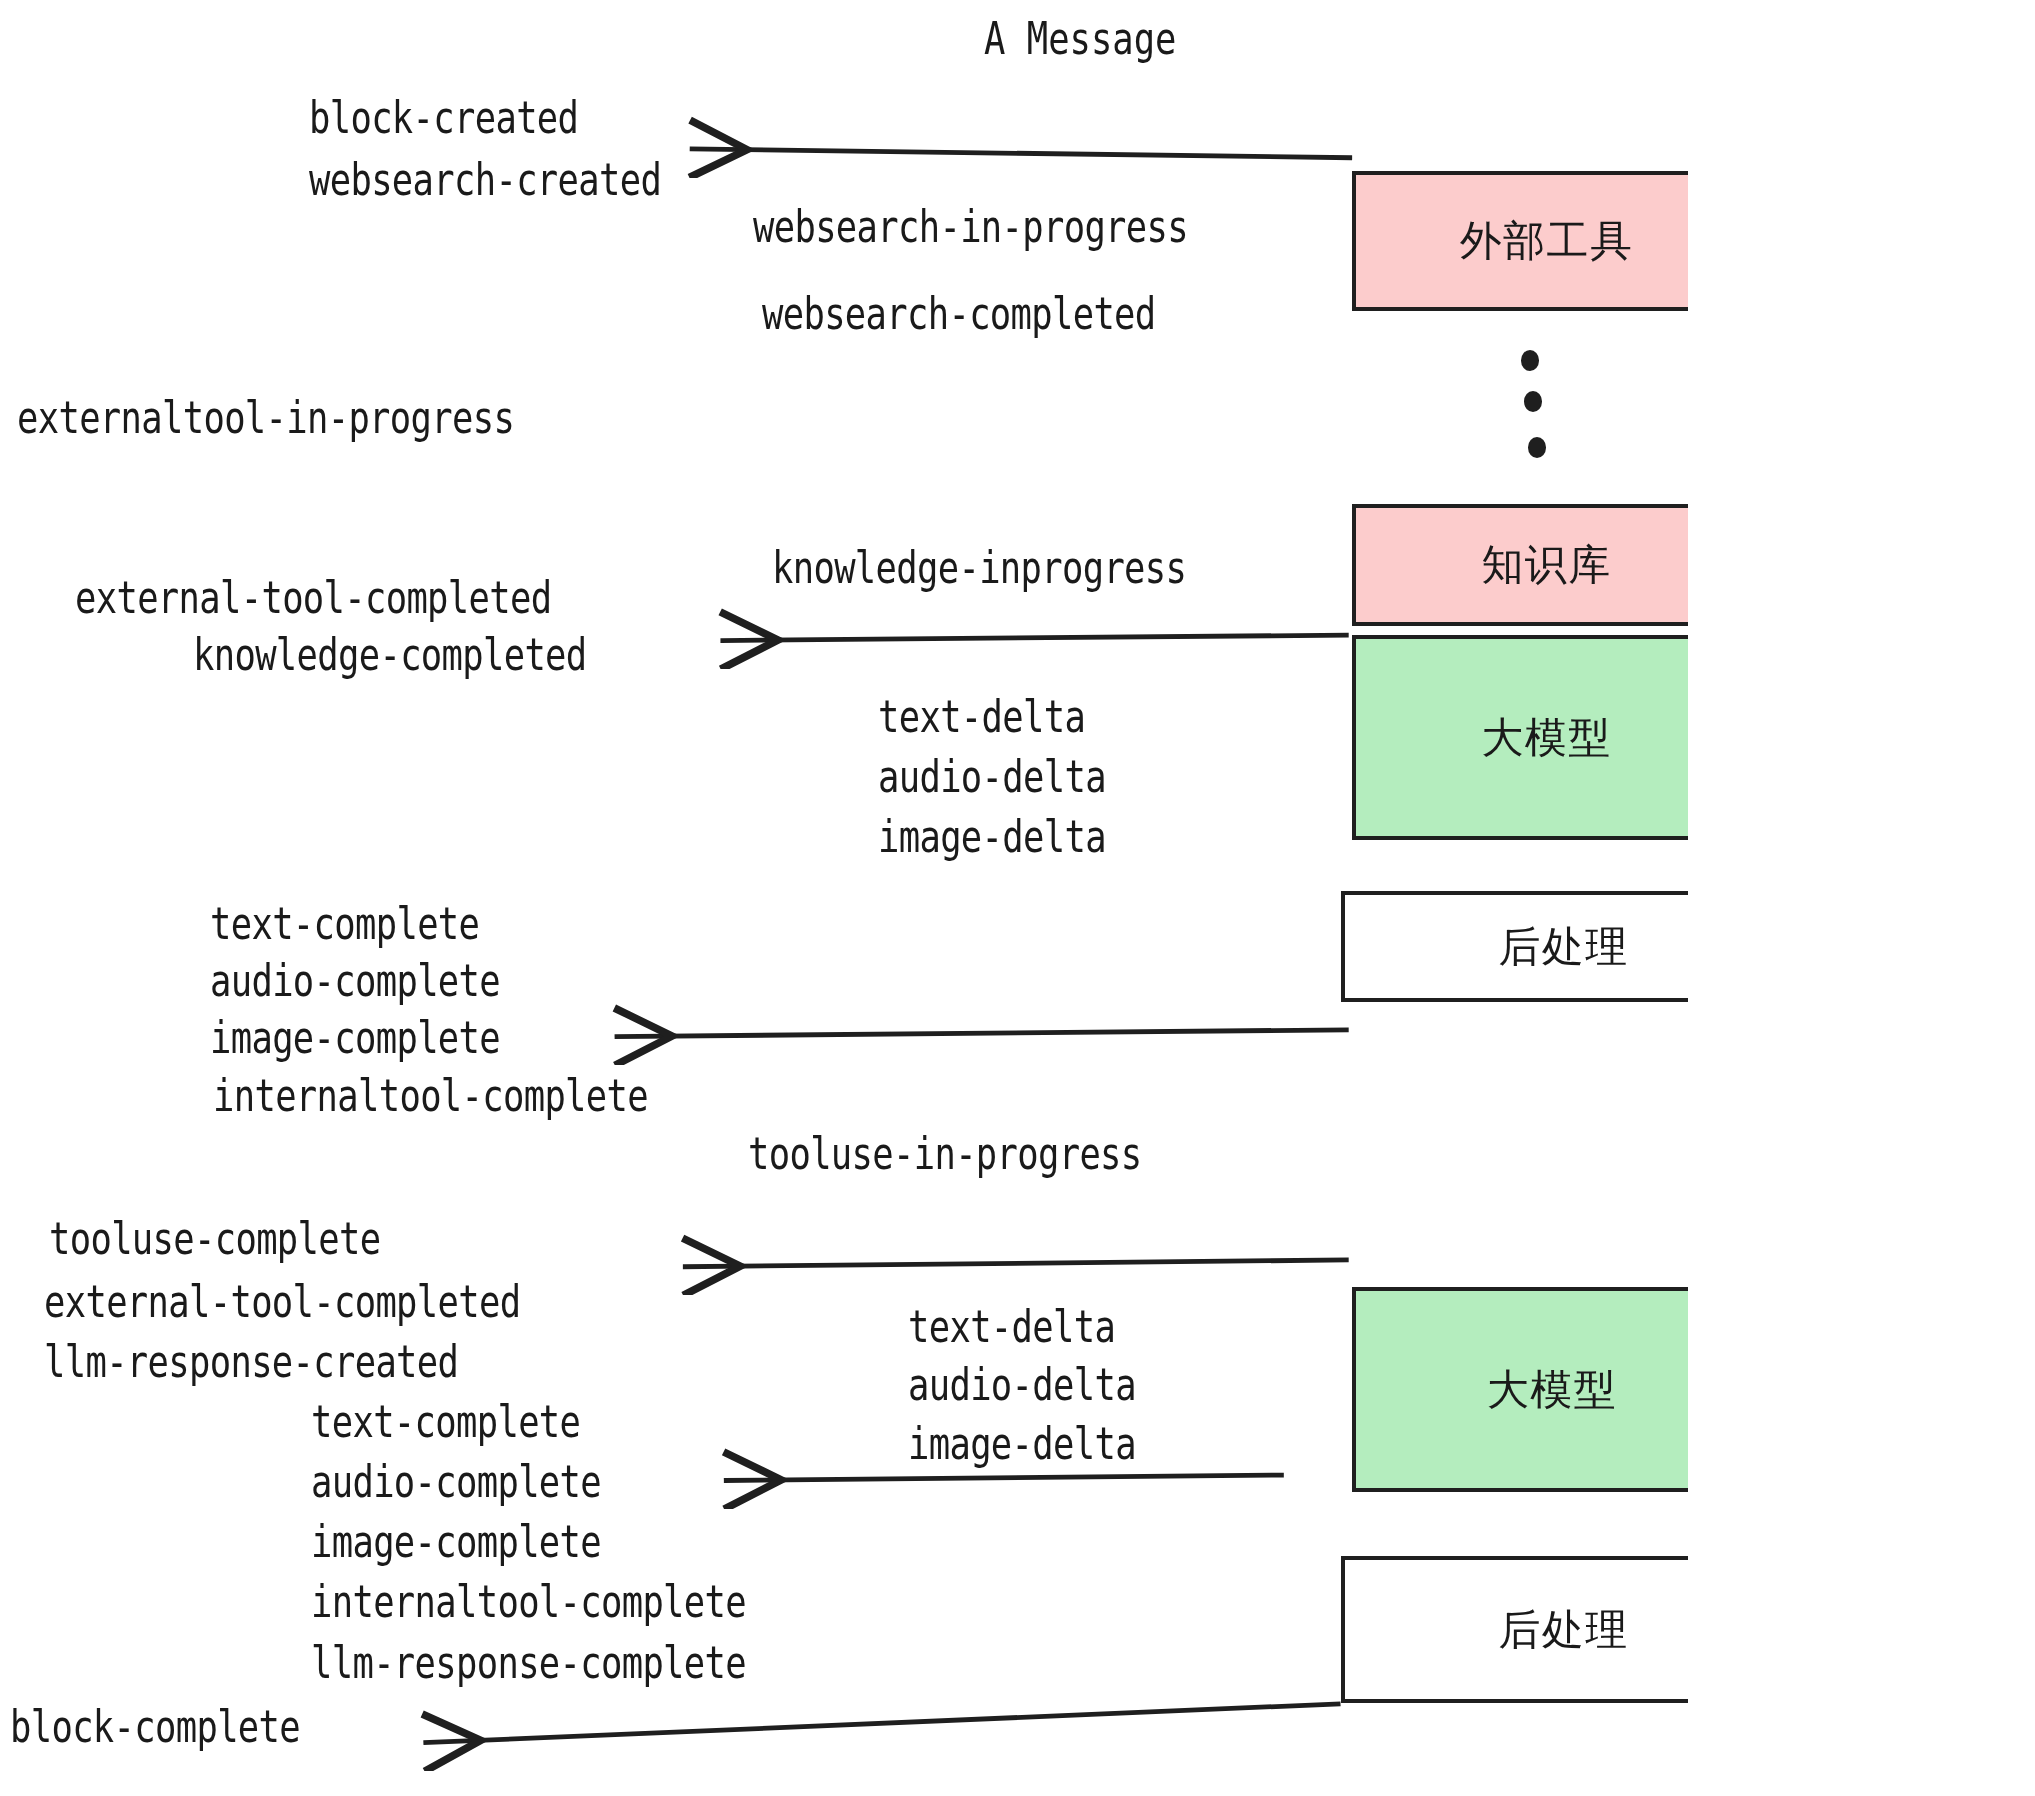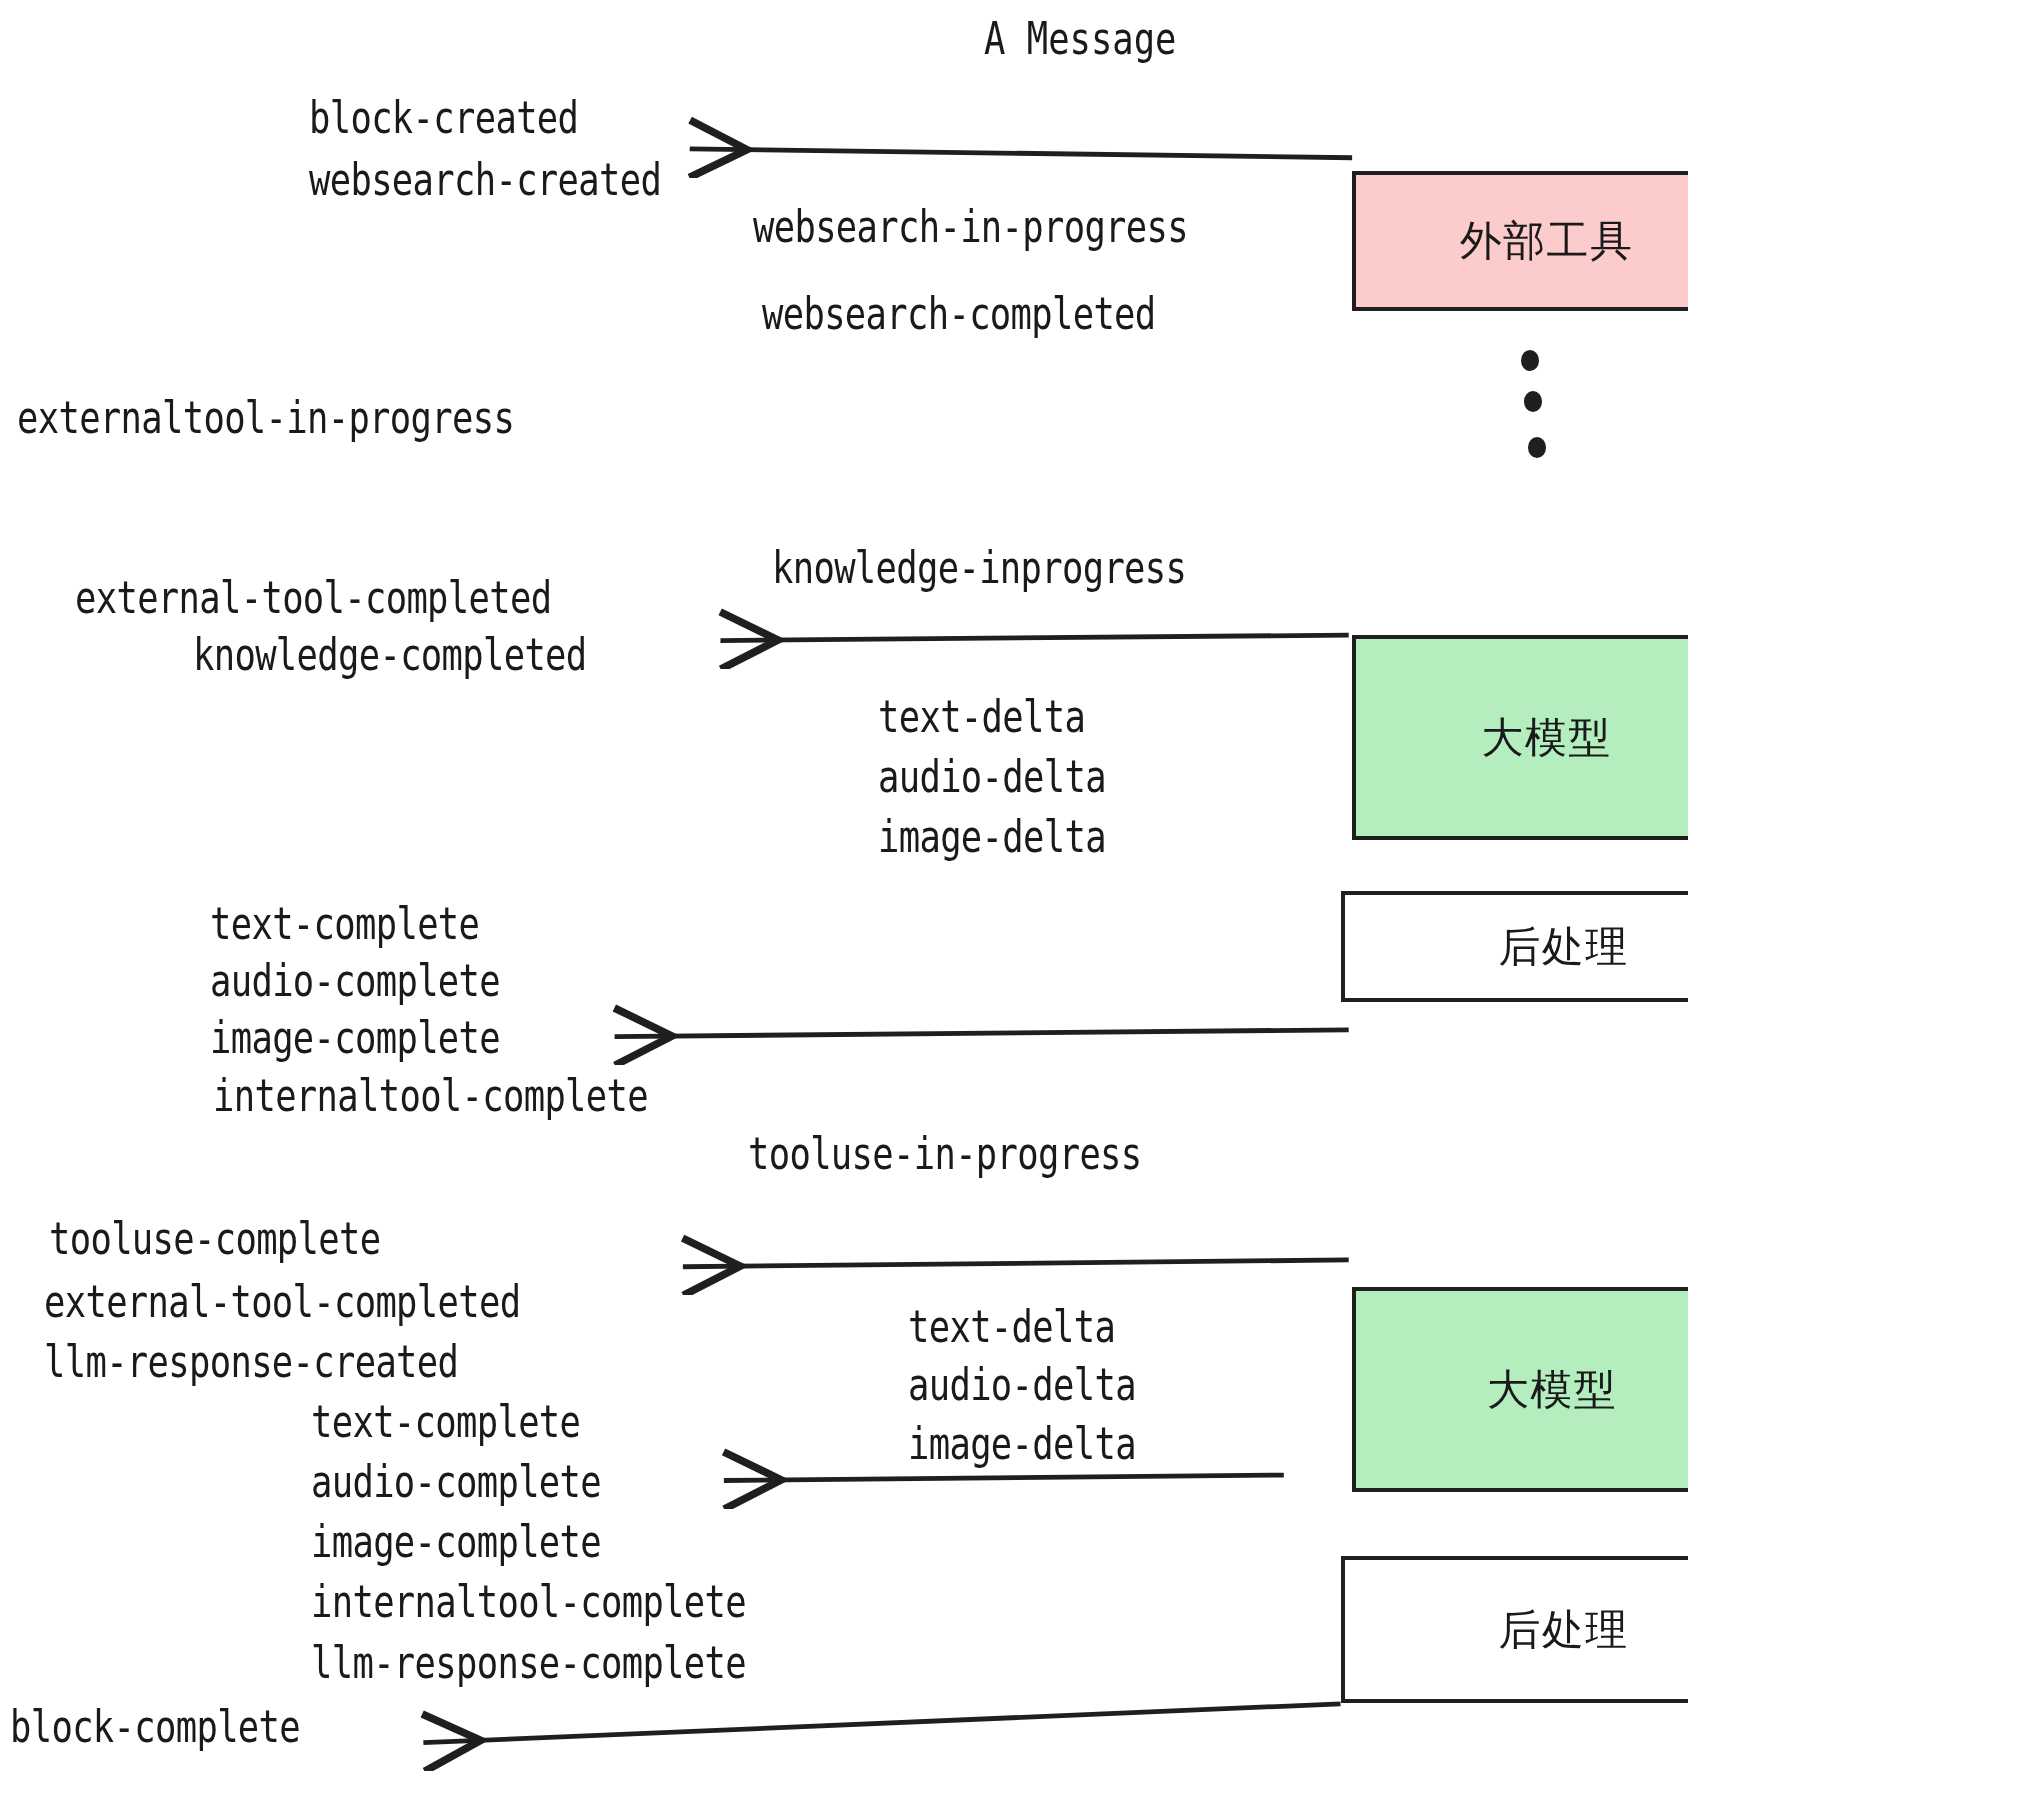--- a/index.html
+++ b/index.html
@@ -87,20 +87,23 @@
   <div class="title" style="left:984px; top:13.7px;">A Message</div>
 
   <div class="node" style="left:1352px; top:171px; width:389px; height:140px; background:#fccccc;">
     <span class="boxlabel-cn">外部工具</span>
   </div>
 
   <div class="dot" style="left:1521px; top:350px;"></div>
   <div class="dot" style="left:1524px; top:391px;"></div>
   <div class="dot" style="left:1528px; top:437px;"></div>
 
+  <div class="node" style="left:1352px; top:504px; width:389px; height:122px; background:#fccccc;">
+    <span class="boxlabel-cn">知识库</span>
+  </div>
 
   <div class="node" style="left:1352px; top:635px; width:389px; height:205px; background:#b4edbe;">
     <span class="boxlabel-cn">大模型</span>
   </div>
 
   <div class="node" style="left:1341px; top:891px; width:445px; height:111px; background:#ffffff;">
     <span class="boxlabel-cn">后处理</span>
   </div>
 
 

